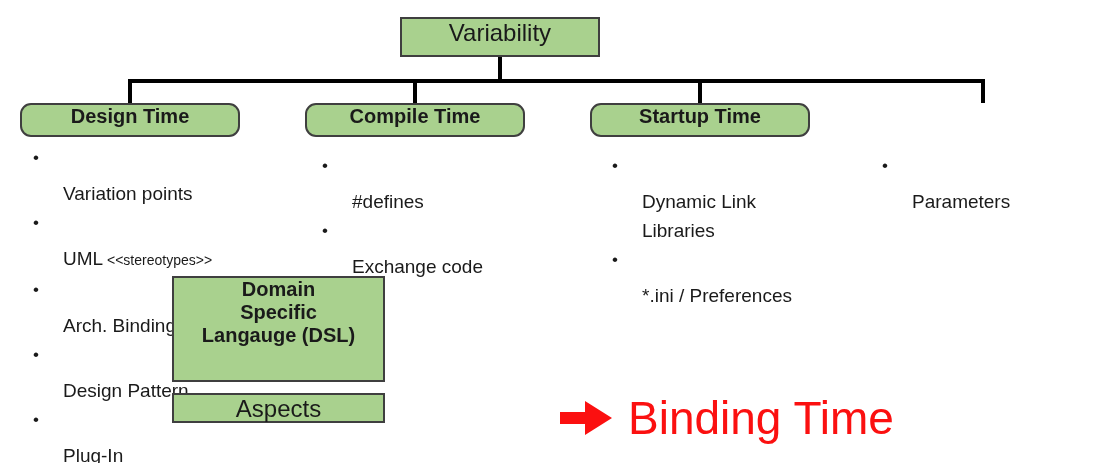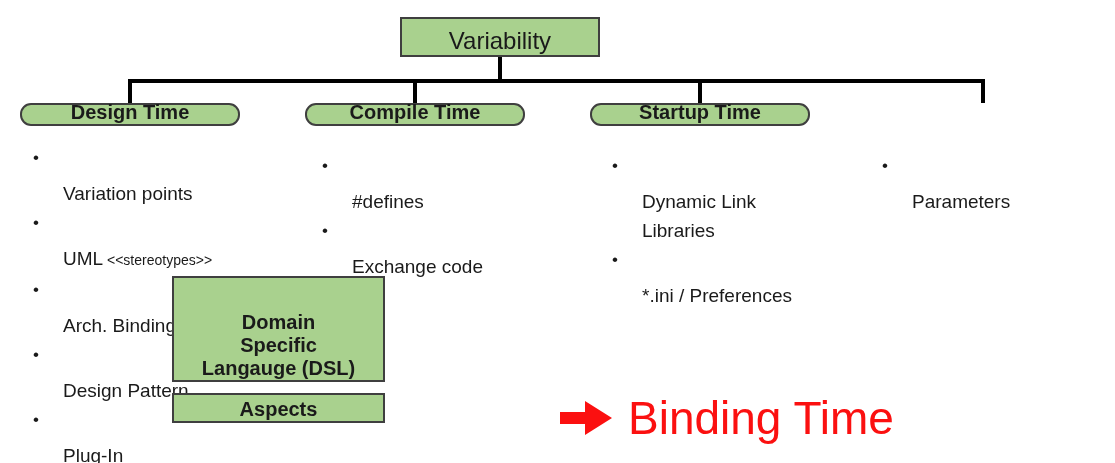--- a/index.html
+++ b/index.html
@@ -22,32 +22,32 @@
   .connector-svg {
     position: absolute;
     left: 0; top: 0;
     width: 1115px; height: 463px;
   }
   .gbox {
     position: absolute;
     background: var(--box-fill);
     border: 2px solid var(--box-border);
     display: flex;
-    align-items: flex-end;
+    align-items: flex-start;
     justify-content: center;
     text-align: center;
   }
   .root-box {
     left: 400px; top: 17px;
     width: 200px; height: 40px;
     font-size: 24px;
     font-weight: 400;
   }
   .header-box {
-    top: 103px; height: 23px;
+    top: 103px; height: 34px;
     font-size: 20px;
     font-weight: 700;
     border-radius: 11px;
   }
   .header-design  { left: 20px;  width: 220px; }
   .header-compile { left: 305px; width: 220px; }
   .header-startup { left: 590px; width: 220px; }
   .header-runtime { left: 873px; width: 220px; }
 
   .bullet-list {
@@ -73,22 +73,22 @@
     left: 172px; top: 276px;
     width: 213px; height: 106px;
     font-size: 20px;
     font-weight: 700;
     line-height: 23px;
     white-space: pre-line;
   }
   .aspects-box {
     left: 172px; top: 393px;
     width: 213px; height: 30px;
-    font-size: 20px;
-    font-weight: 700;
+    font-size: 24px;
+    font-weight: 400;
   }
   .annotation {
     position: absolute;
     left: 560px; top: 390px;
     height: 56px;
     display: flex;
     align-items: center;
     gap: 16px;
   }
   .annotation-text {

